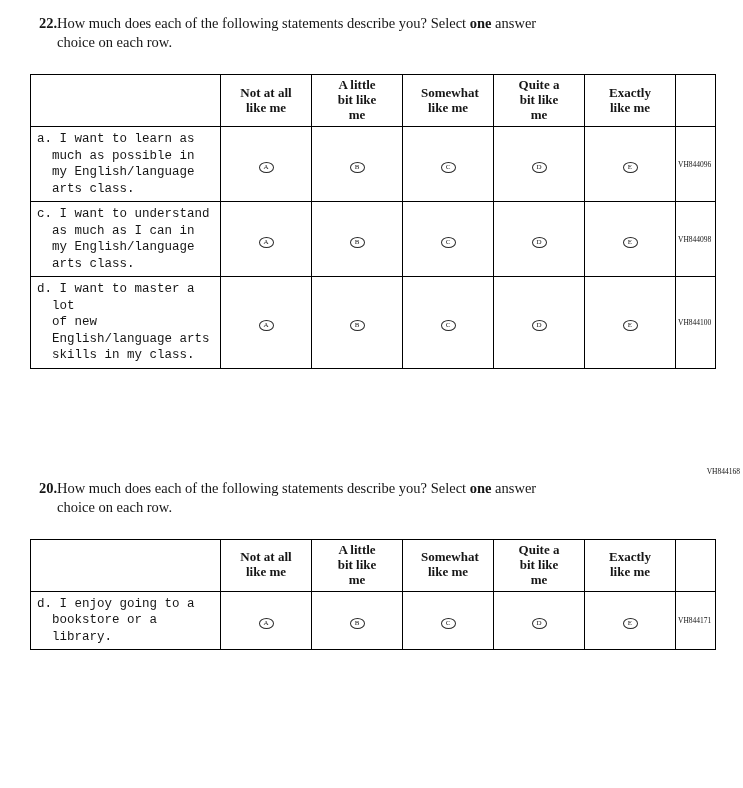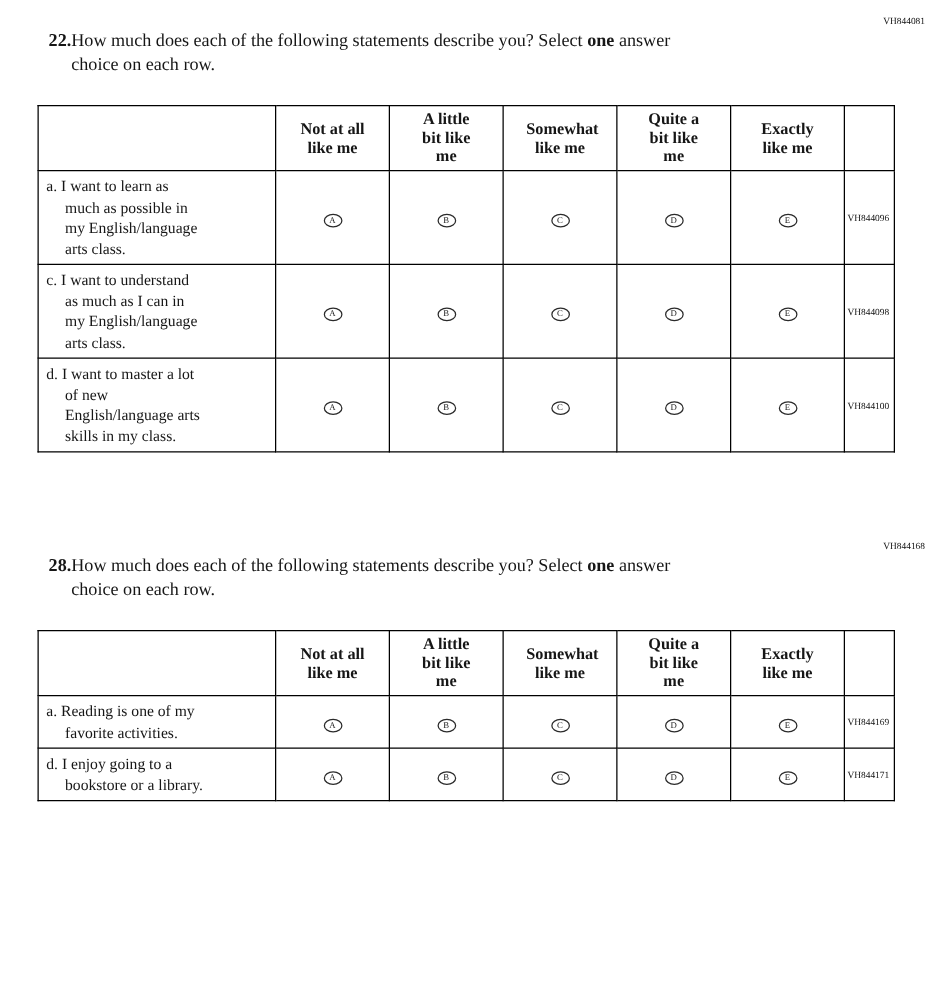--- a/index.html
+++ b/index.html
@@ -40,20 +40,21 @@
     vertical-align: middle;
     line-height: 1.15;
     height: 36px;
     padding: 3px 18px;
   }
   td.stmt {
     font-size: 12.5px;
     line-height: 1.32;
     vertical-align: top;
     padding: 4px 6px;
+    font-family: Liberation Mono, monospace;
   }
   .stmt-inner { padding-left: 15px; text-indent: -15px; }
   .stmt-text { white-space: pre-line; }
   td.opt { text-align: center; vertical-align: middle; }
   td.code {
     font-size: 7.5px;
     vertical-align: middle;
     text-align: left;
     padding: 1px 11px 1px 2px;
     color: #111;
@@ -63,29 +64,28 @@
     width: 15px;
     height: 11px;
     border: 1px solid #2a2a2a;
     border-radius: 50%;
     font-size: 7px;
     line-height: 9px;
     text-align: center;
     color: #1a1a1a;
     cursor: pointer;
   }
-  .sec2 { margin-top: 70px; }
+  .sec2 { margin-top: 98px; }
 </style>
 </head>
 <body>
 
 <div class="page">
 
   <section>
-    <div class="vh-code">VH844081</div>
 
     <div class="question">
       <span class="qnum">22.</span>
       <div class="qtext"><span>How much does each of the following statements describe you? Select</span> <b>one</b> <span class="pre">answer
 choice on each row.</span></div>
     </div>
 
     <table class="survey">
       <colgroup>
         <col style="width:190px">
@@ -151,21 +151,21 @@
           <td class="code">VH844100</td>
         </tr>
       </tbody>
     </table>
   </section>
 
   <section class="sec2">
     <div class="vh-code">VH844168</div>
 
     <div class="question">
-      <span class="qnum">28.</span>
+      <span class="qnum">20.</span>
       <div class="qtext"><span>How much does each of the following statements describe you? Select</span> <b>one</b> <span class="pre">answer
 choice on each row.</span></div>
     </div>
 
     <table class="survey">
       <colgroup>
         <col style="width:190px">
           <col style="width:91px">
           <col style="width:91px">
           <col style="width:91px">
@@ -180,32 +180,20 @@
           <th>A little bit like me</th>
           <th>Somewhat like me</th>
           <th>Quite a bit like me</th>
           <th>Exactly like me</th>
           <th></th>
         </tr>
       </thead>
       <tbody>
         <tr>
           <td class="stmt">
-            <div class="stmt-inner"><span>a.</span> <span class="stmt-text">Reading is one of my
-favorite activities.</span></div>
-          </td>
-          <td class="opt"><span class="oval">A</span></td>
-          <td class="opt"><span class="oval">B</span></td>
-          <td class="opt"><span class="oval">C</span></td>
-          <td class="opt"><span class="oval">D</span></td>
-          <td class="opt"><span class="oval">E</span></td>
-          <td class="code">VH844169</td>
-        </tr>
-        <tr>
-          <td class="stmt">
             <div class="stmt-inner"><span>d.</span> <span class="stmt-text">I enjoy going to a
 bookstore or a library.</span></div>
           </td>
           <td class="opt"><span class="oval">A</span></td>
           <td class="opt"><span class="oval">B</span></td>
           <td class="opt"><span class="oval">C</span></td>
           <td class="opt"><span class="oval">D</span></td>
           <td class="opt"><span class="oval">E</span></td>
           <td class="code">VH844171</td>
         </tr>

